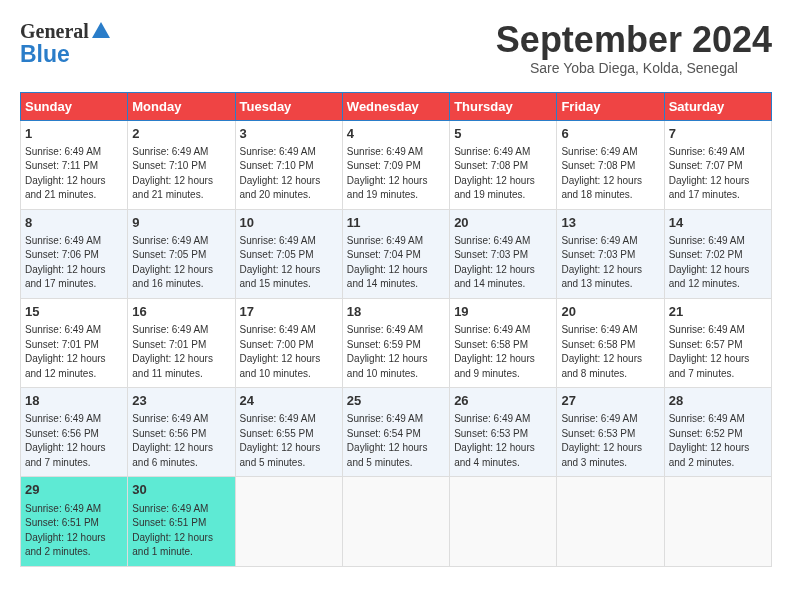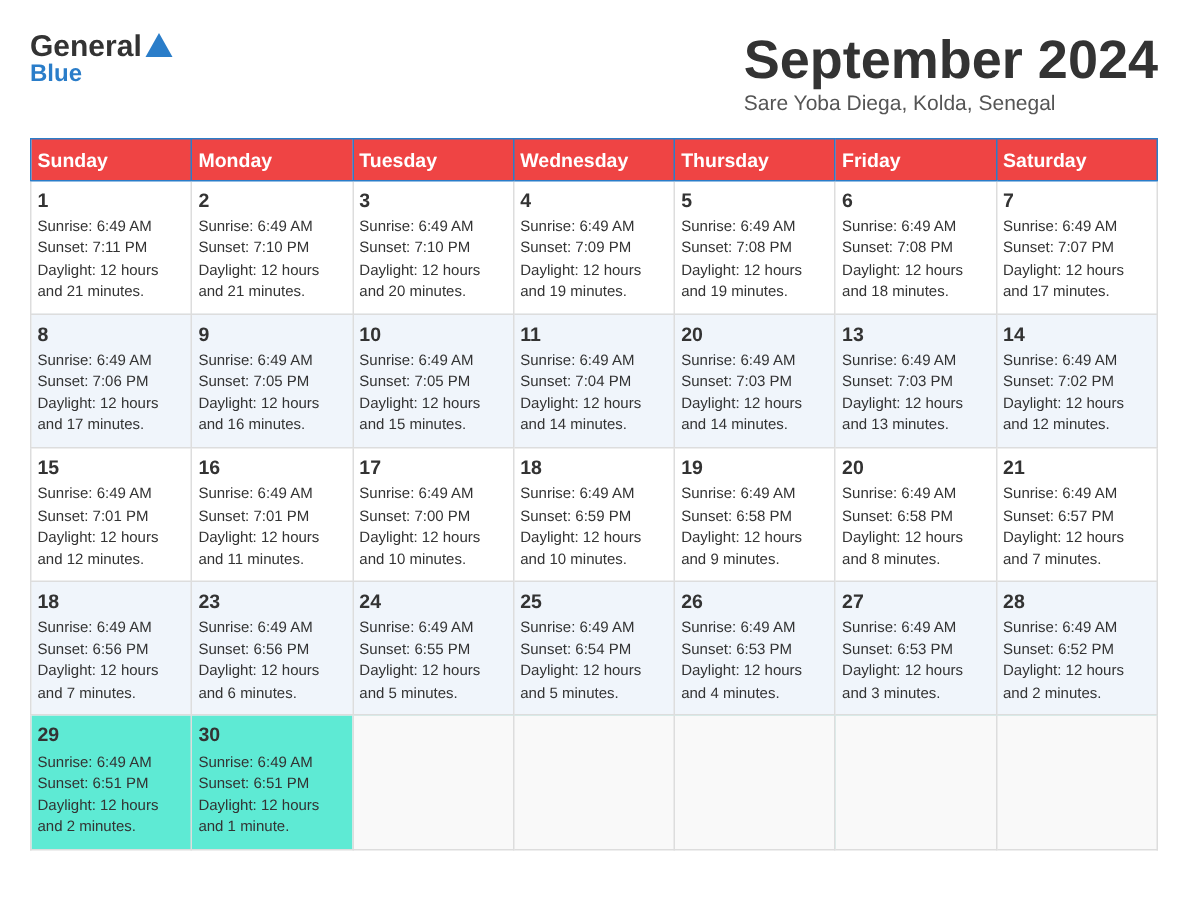--- a/index.html
+++ b/index.html
@@ -15,21 +15,21 @@
       justify-content: space-between;
       align-items: flex-start;
       margin-bottom: 16px;
     }
     .logo {
       display: flex;
       flex-direction: column;
       align-items: flex-start;
     }
     .title-section {
-      text-align: left;
+      text-align: center;
     }
     .month-title {
       font-size: 36px;
       font-weight: bold;
       color: #333;
       line-height: 1.1;
     }
     .location-title {
       font-size: 14px;
       color: #555;
@@ -76,24 +76,24 @@
     .empty-cell {
       background: #f9f9f9;
     }
   </style>
 </head>
 <body>
 
 <div class="header-section">
   <div class="logo">
     <div style="display:flex;align-items:center;">
-      <span style="font-size:20px;font-weight:bold;color:#333;">General</span>
+      <span style="font-size:20px;font-weight:bold;color:#333;font-family:Liberation Serif, serif;">General</span>
       <span style="display:inline-block;width:0;height:0;border-left:9px solid transparent;border-right:9px solid transparent;border-bottom:16px solid #2a7dc9;margin-left:3px;margin-top:-4px;"></span>
     </div>
-    <span style="font-size:16px;font-weight:bold;color:#2a7dc9;margin-top:-2px;">Blue</span>
+    <span style="font-size:23px;font-weight:bold;color:#2a7dc9;margin-top:-2px;">Blue</span>
   </div>
   <div class="title-section">
     <div class="month-title">September 2024</div>
     <div class="location-title">Sare Yoba Diega, Kolda, Senegal</div>
   </div>
 </div>
 
 <table class="calendar-table">
   <thead>
     <tr>

